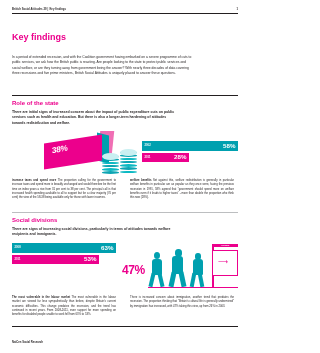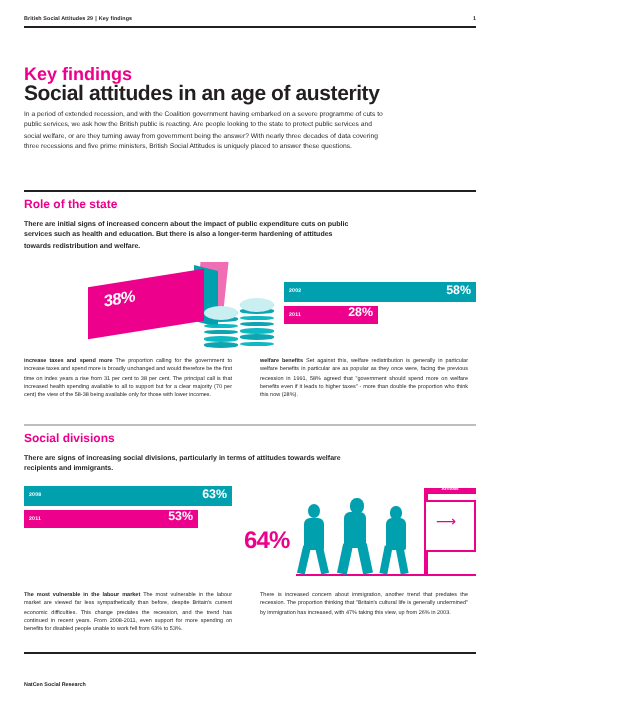--- a/index.html
+++ b/index.html
@@ -82,21 +82,20 @@
 <div class="page">
 
   <div class="runhead">
     <div class="rh-left">
       <span>British Social Attitudes 29</span><span class="rh-sep">|</span><span>Key findings</span>
     </div>
     <div class="pgnum">1</div>
   </div>
 
   <div class="kf">Key findings</div>
-  <div class="title">Social attitudes in an age of austerity</div>
   <div class="intro">In a period of extended recession, and with the Coalition government having embarked on a severe programme of cuts to public services, we ask how the British public is reacting. Are people looking to the state to protect public services and social welfare, or are they turning away from government being the answer? With nearly three decades of data covering three recessions and five prime ministers, British Social Attitudes is uniquely placed to answer these questions.</div>
 
   <div class="rule-thick" style="top:95px;"></div>
   <div class="sec-title" style="top:100px;">Role of the state</div>
   <div class="sec-lead" style="top:110px;">There are initial signs of increased concern about the impact of public expenditure cuts on public services such as health and education. But there is also a longer-term hardening of attitudes towards redistribution and welfare.</div>
 
   <div class="coins-wrap">
     <div class="slab slab-top"></div>
     <div class="slab slab-side"></div>
     <div class="slab slab-front"></div>
@@ -152,21 +151,21 @@
       <span class="yr">2008</span>
       <span class="val" style="right:2.5px;">63%</span>
     </div>
     <div class="bar bar-pink" style="width:87px;">
       <span class="yr">2011</span>
       <span class="val" style="right:2.5px;">53%</span>
     </div>
   </div>
 
   <div class="people" style="left:122px;top:236px;width:116px;height:56px;">
-    <div class="pct-big" style="left:0;top:28px;">64%</div>
+    <div class="pct-big" style="left:0;top:28px;">47%</div>
     <div class="ground" style="left:26px;top:51px;width:90px;"></div>
 
     <div class="person" style="left:32px;top:16px;width:6px;height:7px;border-radius:50%;"></div>
     <div class="person" style="left:30px;top:23px;width:10px;height:16px;border-radius:3px 3px 1px 1px;"></div>
     <div class="person" style="left:28px;top:37px;width:4px;height:14px;transform:rotate(13deg);"></div>
     <div class="person" style="left:37px;top:37px;width:4px;height:14px;transform:rotate(-13deg);"></div>
 
     <div class="person" style="left:53px;top:13px;width:6.5px;height:7.5px;border-radius:50%;"></div>
     <div class="person" style="left:50px;top:20px;width:11px;height:18px;border-radius:3px 3px 1px 1px;"></div>
     <div class="person" style="left:48px;top:36px;width:4.5px;height:15px;transform:rotate(12deg);"></div>

